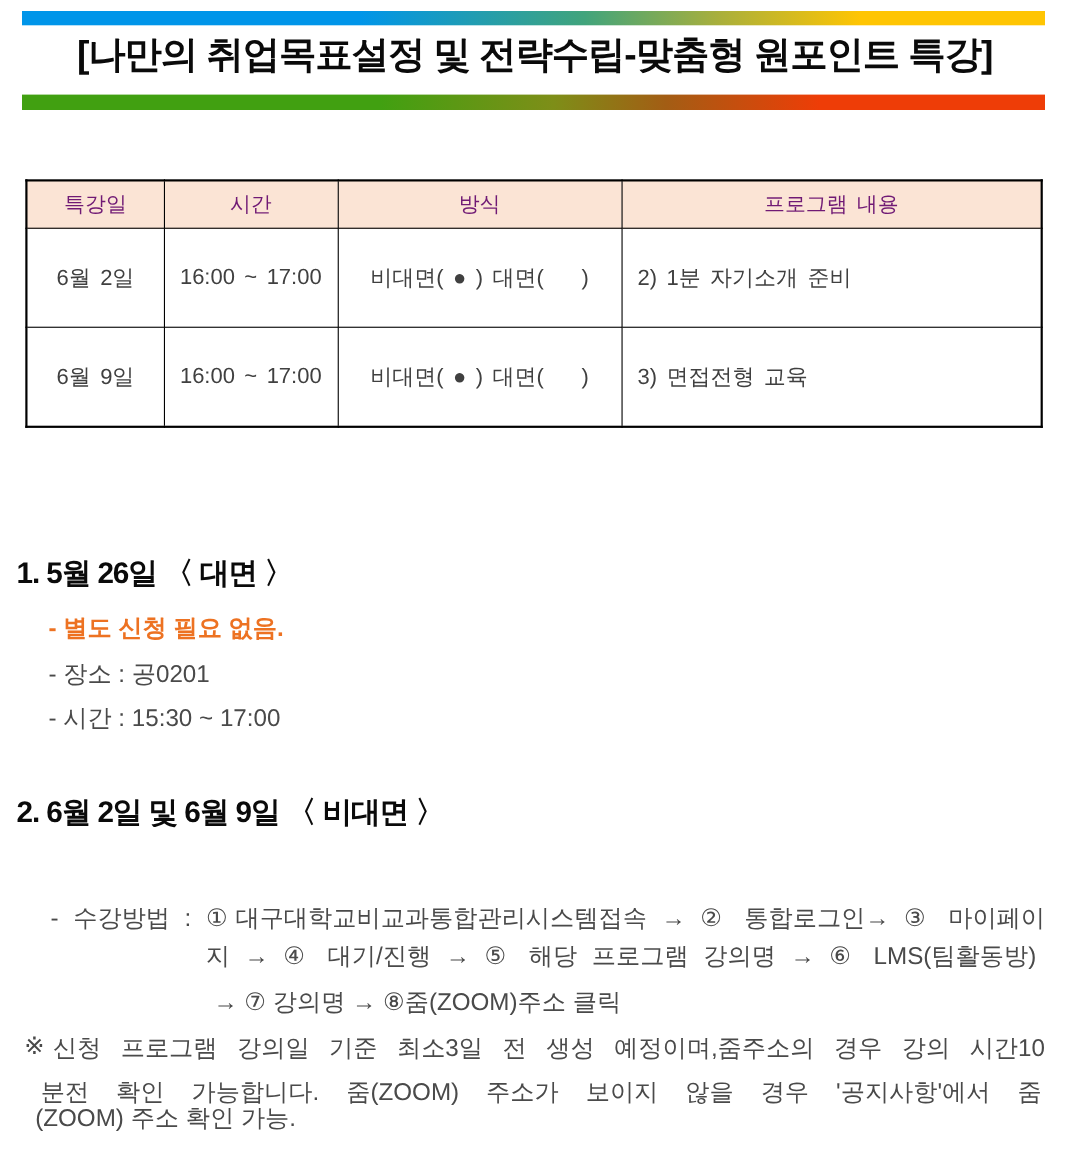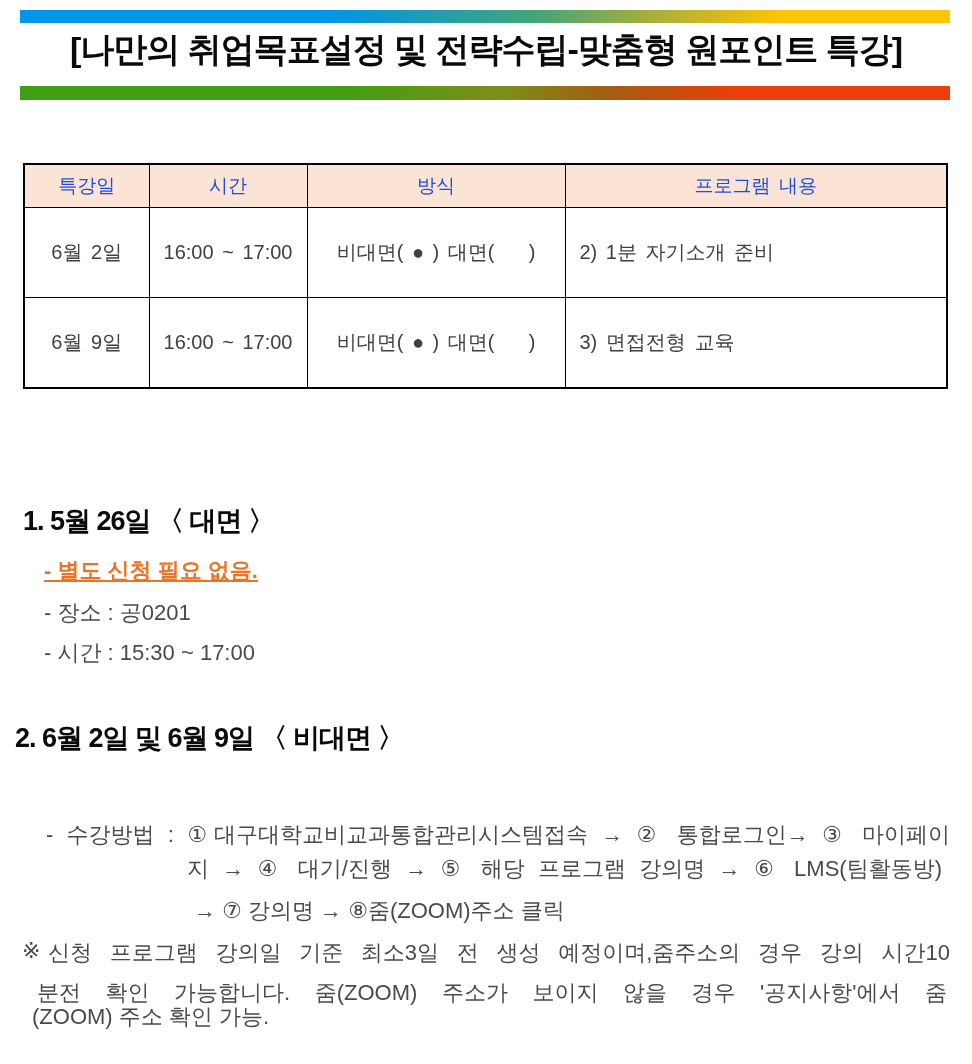--- a/index.html
+++ b/index.html
@@ -46,21 +46,21 @@
   }
   table.schedule th, table.schedule td {
     border: 1.5px solid #000;
     word-spacing: 3px;
   }
   table.schedule th {
     height: 40px;
     background: var(--header-bg, #fbe4d5);
     font-size: 19px;
     font-weight: 500;
-    color: #1d4ed8;
+    color: #701a75;
     text-align: center;
   }
   table.schedule td {
     height: 87px;
     font-size: 20px;
     color: #404040;
     text-align: center;
     vertical-align: middle;
   }
   table.schedule td.method { white-space: pre; }
@@ -79,21 +79,20 @@
   .line {
     position: absolute;
     font-size: 22px;
     color: #4a4a4a;
     line-height: 30px;
     white-space: nowrap;
   }
   .line.orange {
     color: var(--orange, #ed7222);
     font-weight: 700;
-    text-decoration: underline;
   }
   .line.just {
     white-space: normal;
     text-align: justify;
     text-align-last: justify;
     right: 22px;
   }
   .note-marker {
     position: absolute;
     font-size: 22px;
@@ -135,21 +134,21 @@
       </tr>
       <tr>
         <td>6월 9일</td>
         <td>16:00 ~ 17:00</td>
         <td class="method">비대면( ● ) 대면(    )</td>
         <td class="content">3) 면접전형 교육</td>
       </tr>
     </tbody>
   </table>
 
-  <div class="sec-heading" style="left:15px; top:503px;margin-left:8px;">1. 5월 26일 〈 대면 〉</div>
+  <div class="sec-heading" style="left:15px; top:503px;">1. 5월 26일 〈 대면 〉</div>
   <div class="line orange" style="left:44px; top:556px;">- 별도 신청 필요 없음.</div>
   <div class="line" style="left:44px; top:598px;">- 장소 : 공0201</div>
   <div class="line" style="left:44px; top:638px;">- 시간 : 15:30 ~ 17:00</div>
 
   <div class="sec-heading" style="left:15px; top:720px;">2. 6월 2일 및 6월 9일 〈 비대면 〉</div>
 
   <div class="line just" style="left:46px; top:812px;margin-top:8px;">- 수강방법 : ①대구대학교비교과통합관리시스템접속 → ② 통합로그인→ ③ 마이페이</div>
   <div class="line just" style="left:187px; right:30px; top:854px;">지 → ④ 대기/진행 → ⑤ 해당 프로그램 강의명 → ⑥ LMS(팀활동방)</div>
   <div class="line" style="left:194px; top:896px;">→ ⑦ 강의명 → ⑧줌(ZOOM)주소 클릭</div>
 

